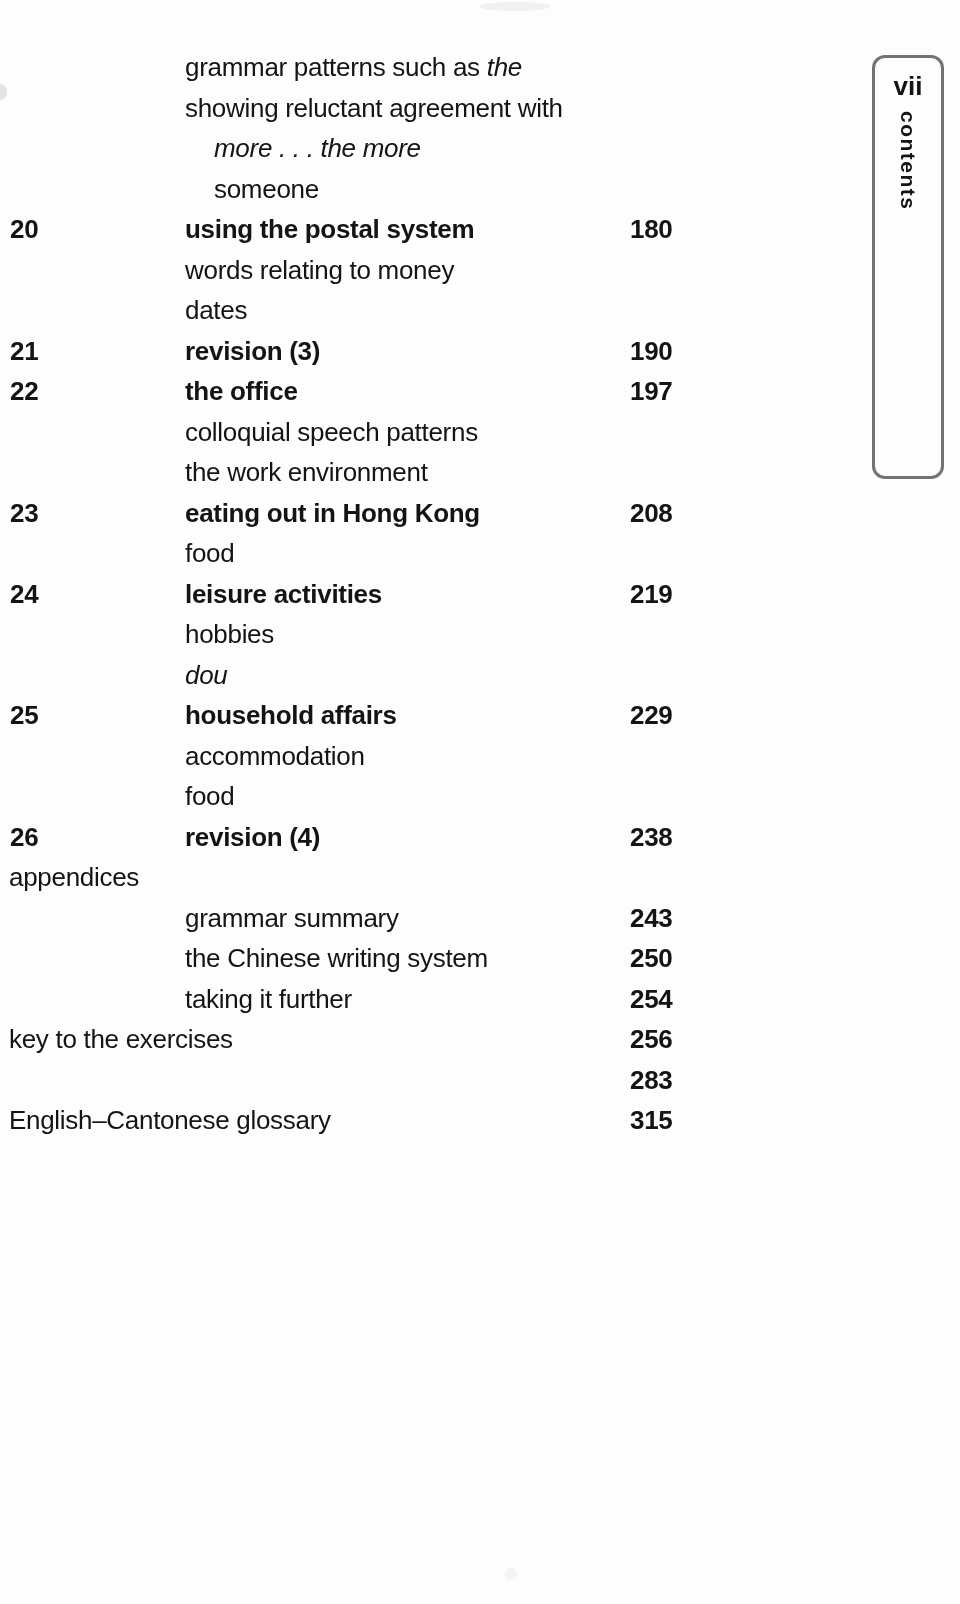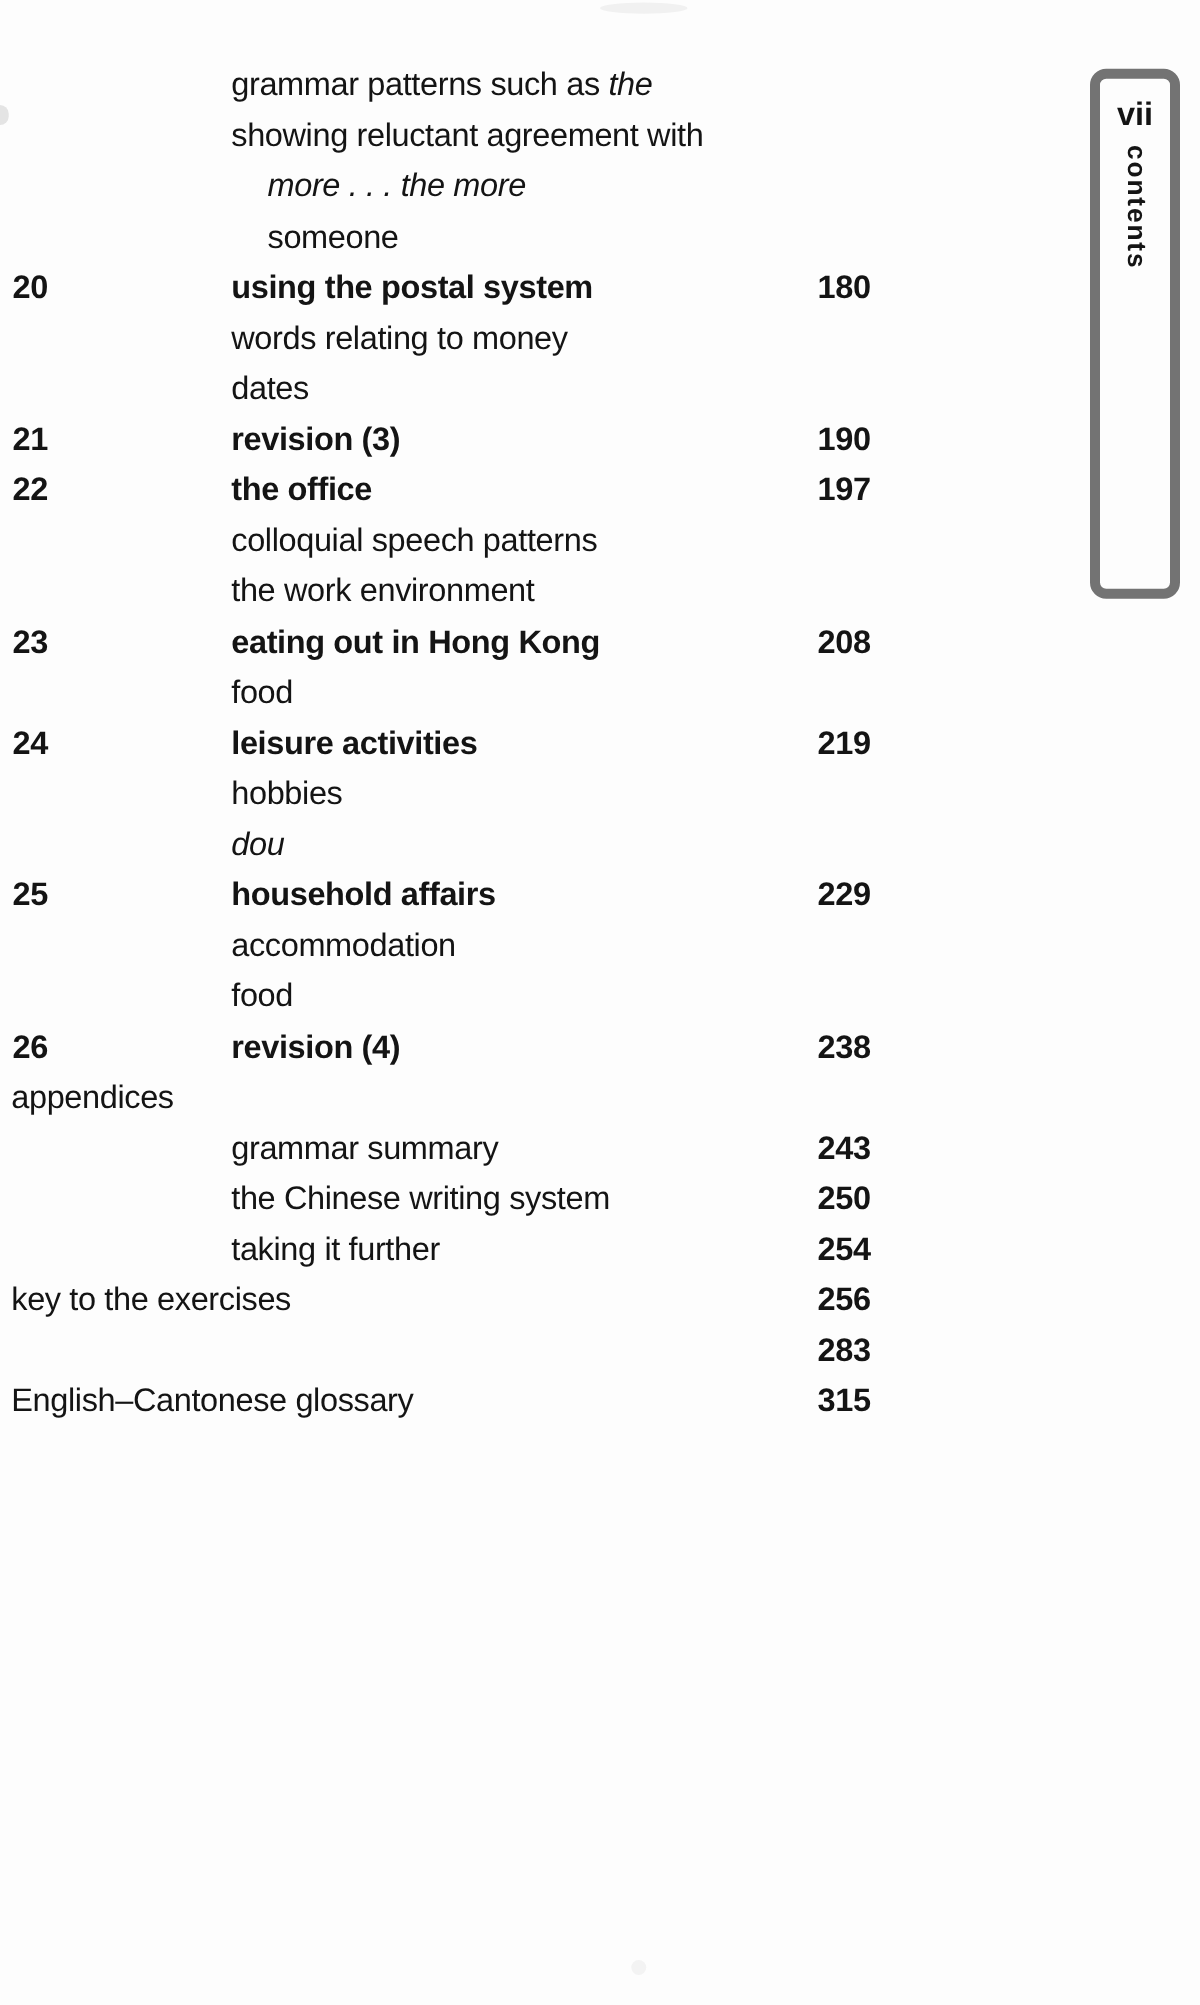--- a/index.html
+++ b/index.html
@@ -42,34 +42,34 @@
     font-weight: 700;
   }
   .cell.sectlabel {
     left: 9px;
     font-weight: 400;
   }
   .cell.title { left: 185px; font-weight: 400; }
   .toc-row.style-chapter .cell.title { font-weight: 700; }
   .cell.title.ind { left: 214px; }
   .cell.pagenum {
-    left: 654px;
+    left: 630px;
     font-weight: 700;
   }
   .cell.title i { font-style: italic; }
 
   
   .contents-tab {
     position: absolute;
     left: 872px;
     top: 55px;
     width: 72px;
     height: 424px;
     box-sizing: border-box;
-    border: 8px solid #737373;
+    border: 3px solid #737373;
     border-radius: 13px;
     background: #fdfdfd;
   }
   .contents-tab .folio {
     text-align: center;
     margin-top: 13px;
     font-size: 26px;
     font-weight: 700;
     letter-spacing: 0;
   }

